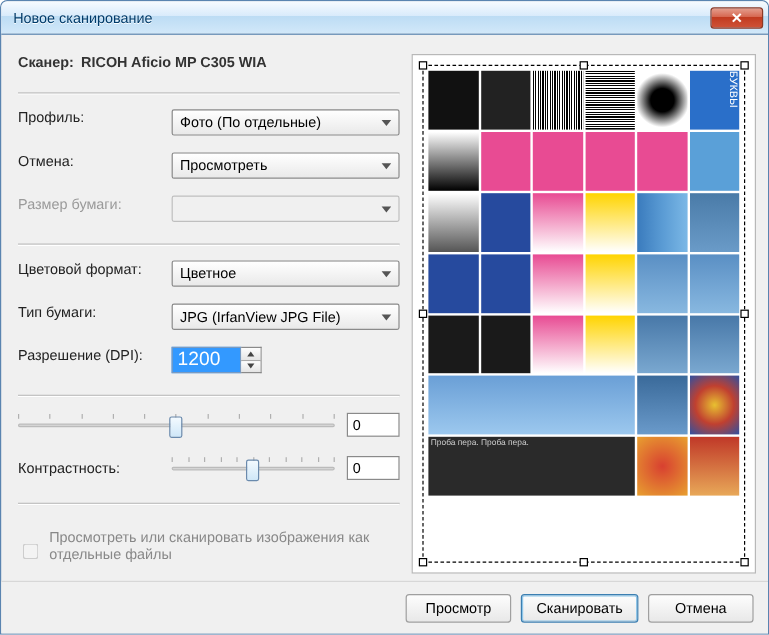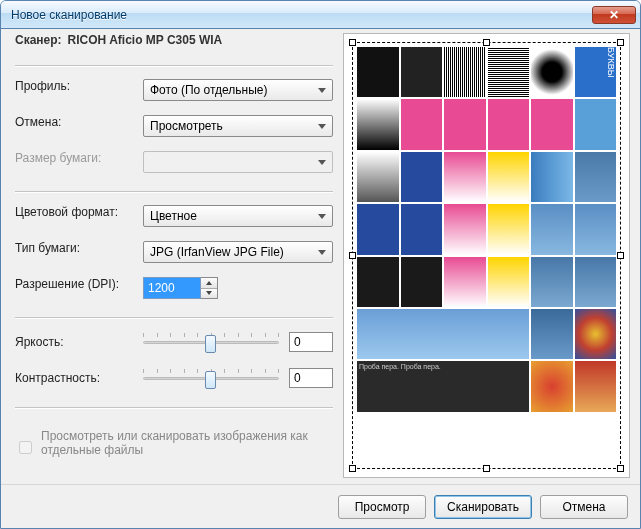--- a/index.html
+++ b/index.html
@@ -1,34 +1,34 @@
 <!DOCTYPE html>
 <html><head>
 <meta charset="utf-8">
 <style>
 *{box-sizing:border-box;font-family:"Segoe UI",Tahoma,sans-serif;font-size:12px}
 body{margin:0;background:#fff}
 .window{width:641px;height:529px;border:1px solid #5a84b0;border-radius:6px 6px 0 0;overflow:hidden;background:#f0f0f0;display:flex;flex-direction:column}
 .titlebar{height:28px;background:linear-gradient(#f7fbff,#d9ebfb 45%,#bcdcf4 46%,#d2e8f9);display:flex;align-items:center;padding:0 4px 0 10px;border-bottom:1px solid #5a84b0}
 .titlebar-text{flex:1;color:#003b6a;text-shadow:0 1px 0 #fff}
 .close-btn{width:44px;height:18px;border-radius:3px;background:linear-gradient(#e49e8e,#d6664f 45%,#c13a1f 46%,#cf5237);border:1px solid #8a3a28;display:flex;align-items:center;justify-content:center;color:#fff;font-weight:bold;font-size:11px}
-.body{flex:1;display:flex;padding:4px 10px 6px 14px;gap:10px}
+.body{flex:1;display:flex;padding:16px 10px 6px 14px;gap:10px}
 .left{width:318px;display:flex;flex-direction:column}
 .scanner-row{display:flex;align-items:center;margin-bottom:14px;gap:6px}
 .scanner-label{font-weight:bold;color:#333}
 .btn{background:linear-gradient(#fdfdfd,#e8e8e8);border:1px solid #9f9f9f;border-radius:3px;padding:3px 12px;cursor:pointer}
 .hr{height:1px;background:#d0d0d0;border-top:1px solid #c4c4c4;border-bottom:1px solid #fff;margin:4px 0 12px}
 .form-row{display:flex;align-items:flex-start;margin-bottom:12px;min-height:24px}
 .form-row label{width:128px;color:#222}
 .form-row.disabled label{color:#9a9a9a}
 .combo{flex:1;height:22px;border:1px solid #8a8a8a;border-radius:2px;background:linear-gradient(#fff,#e9e9e9);display:flex;align-items:center;padding:0 6px;justify-content:space-between;position:relative}
 .combo.disabled{background:#f0f0f0;border-color:#bfbfbf}
 .combo .chev{width:0;height:0;border-left:4px solid transparent;border-right:4px solid transparent;border-top:5px solid #555}
 .spin-wrap{display:flex;align-items:center}
-.spin-input{width:58px;height:22px;border:1px solid #7a9ac0;padding:1px 4px;font-size:12px}
+.spin-input{width:58px;height:22px;border:1px solid #7a9ac0;padding:1px 4px;font-size:16px}
 .spin-input.sel{background:#3399ff;color:#fff}
 .spin-btns{width:17px;height:22px;display:flex;flex-direction:column;border:1px solid #8a8a8a;border-left:none}
 .spin-btns div{flex:1;background:linear-gradient(#fdfdfd,#e4e4e4);display:flex;align-items:center;justify-content:center}
 .spin-btns div:first-child{border-bottom:1px solid #aaa}
 .arr-up{width:0;height:0;border-left:3px solid transparent;border-right:3px solid transparent;border-bottom:4px solid #444}
 .arr-dn{width:0;height:0;border-left:3px solid transparent;border-right:3px solid transparent;border-top:4px solid #444}
 .slider-row{display:flex;align-items:center;margin-bottom:14px}
 .slider-row label{width:128px;color:#222}
 .slider{flex:1;height:22px;position:relative;margin-right:10px}
 .track{position:absolute;left:0;right:0;top:10px;height:3px;background:#d5d5d5;border:1px solid #bbb;border-radius:2px}
@@ -122,21 +122,20 @@
             <div>
                 <span class="arr-dn"></span>
               </div>
           </div>
         </div>
       </div>
 
       <div class="hr"></div>
 
       <div class="slider-row">
-        <label>Яркость:</label>
         <div class="slider">
           <div class="ticks">
               <span></span>
               <span></span>
               <span></span>
               <span></span>
               <span></span>
               <span></span>
               <span></span>
               <span></span>

